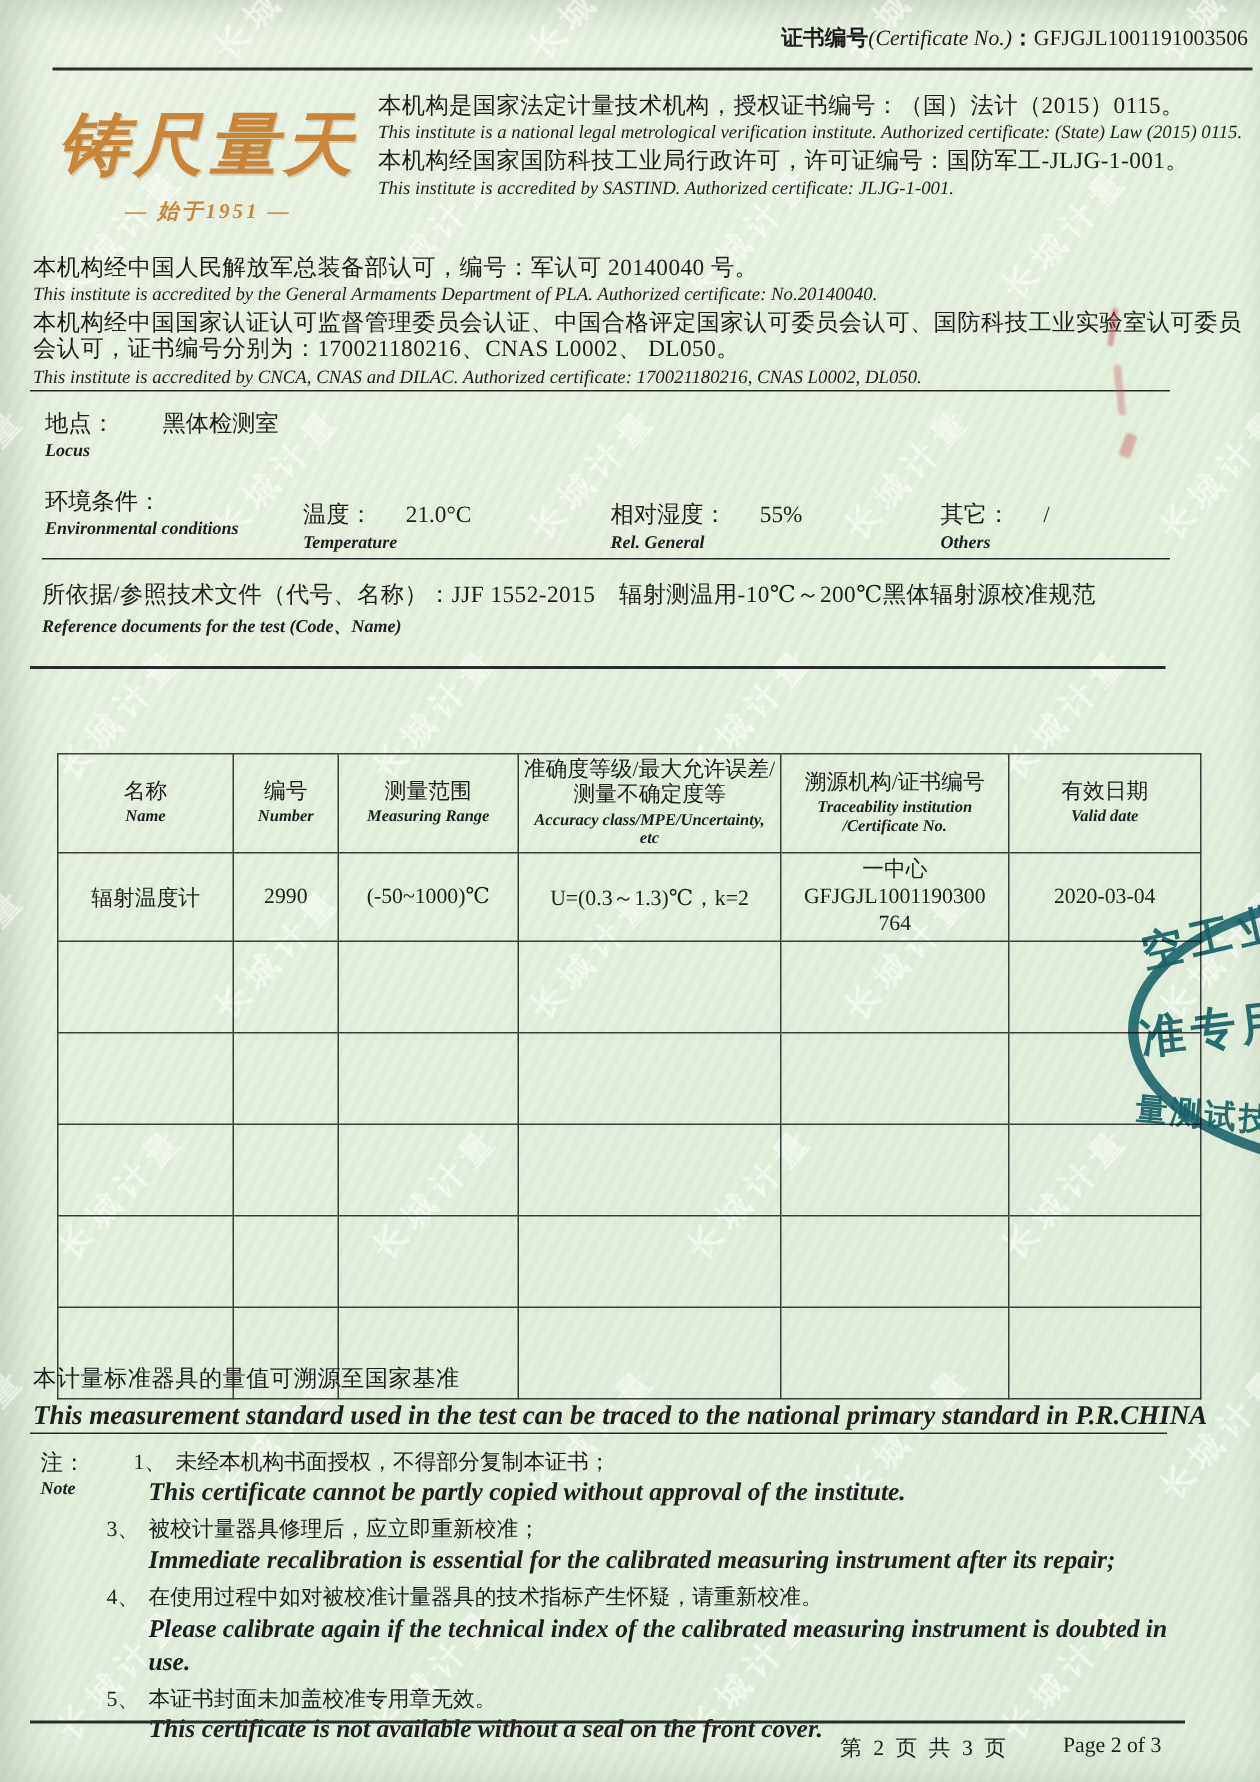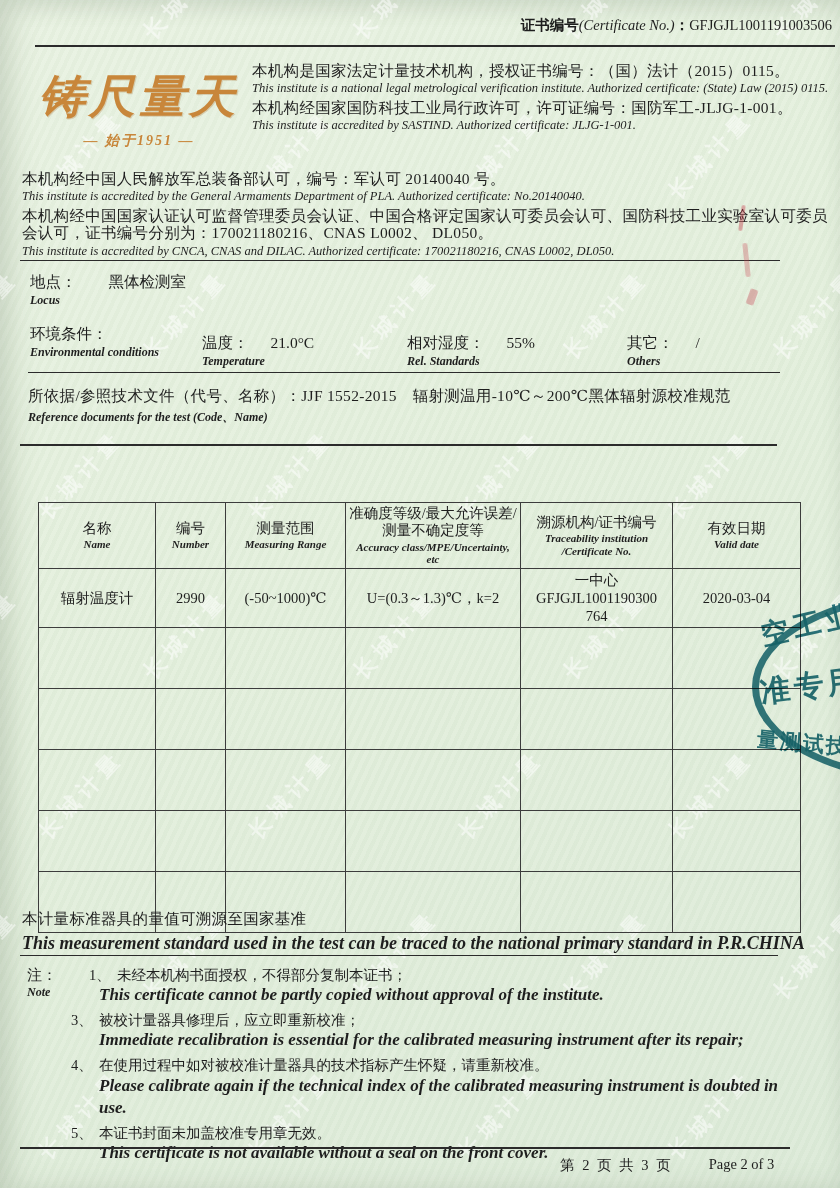--- a/index.html
+++ b/index.html
@@ -177,21 +177,21 @@
     <div class="lbl-en">Environmental conditions</div>
   </div>
 
   <div class="layer env-row">
     <div class="env-item env-t">
       <div class="loc-row"><span>温度：</span><span class="v">21.0°C</span></div>
       <div class="lbl-en">Temperature</div>
     </div>
     <div class="env-item env-h">
       <div class="loc-row"><span>相对湿度：</span><span class="v">55%</span></div>
-      <div class="lbl-en">Rel. Standards</div>
+      <div class="lbl-en">Rel. General</div>
     </div>
     <div class="env-item">
       <div class="loc-row"><span>其它：</span><span class="v">/</span></div>
       <div class="lbl-en">Others</div>
     </div>
   </div>
 
   <div class="rule thin" style="top:372px; left:28px; width:752px;"></div>
 
   <div class="layer ref-block">

